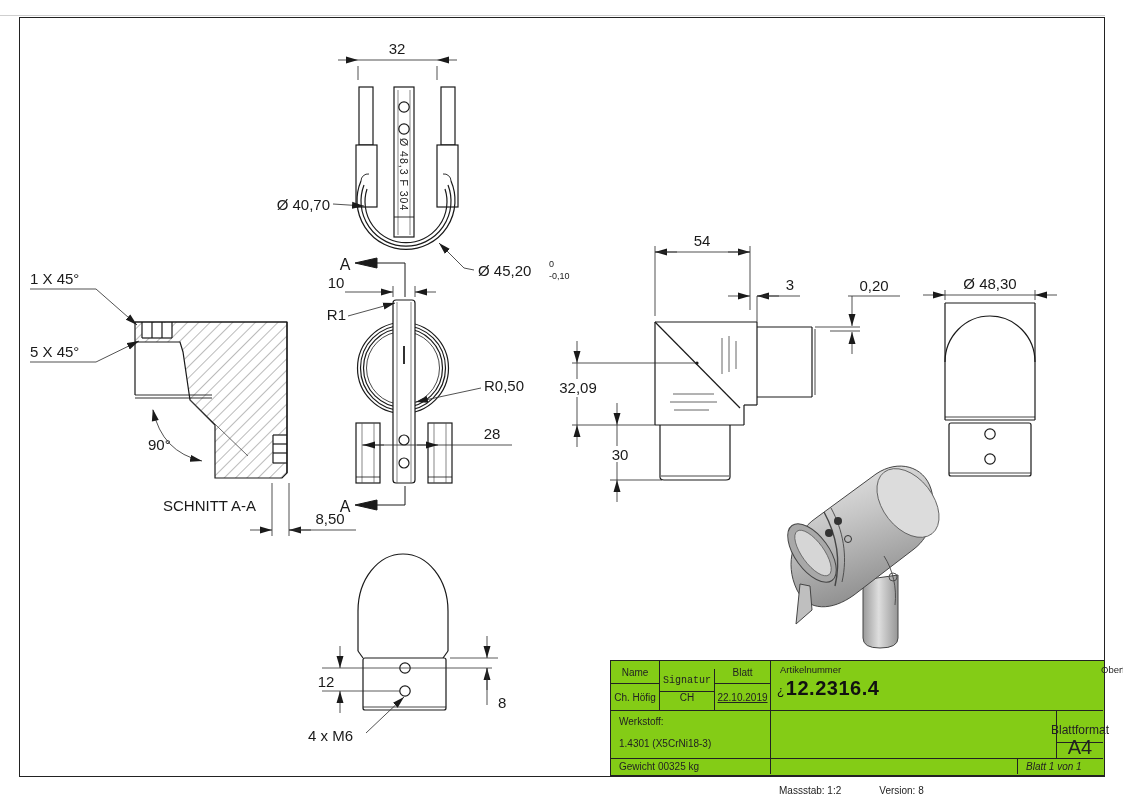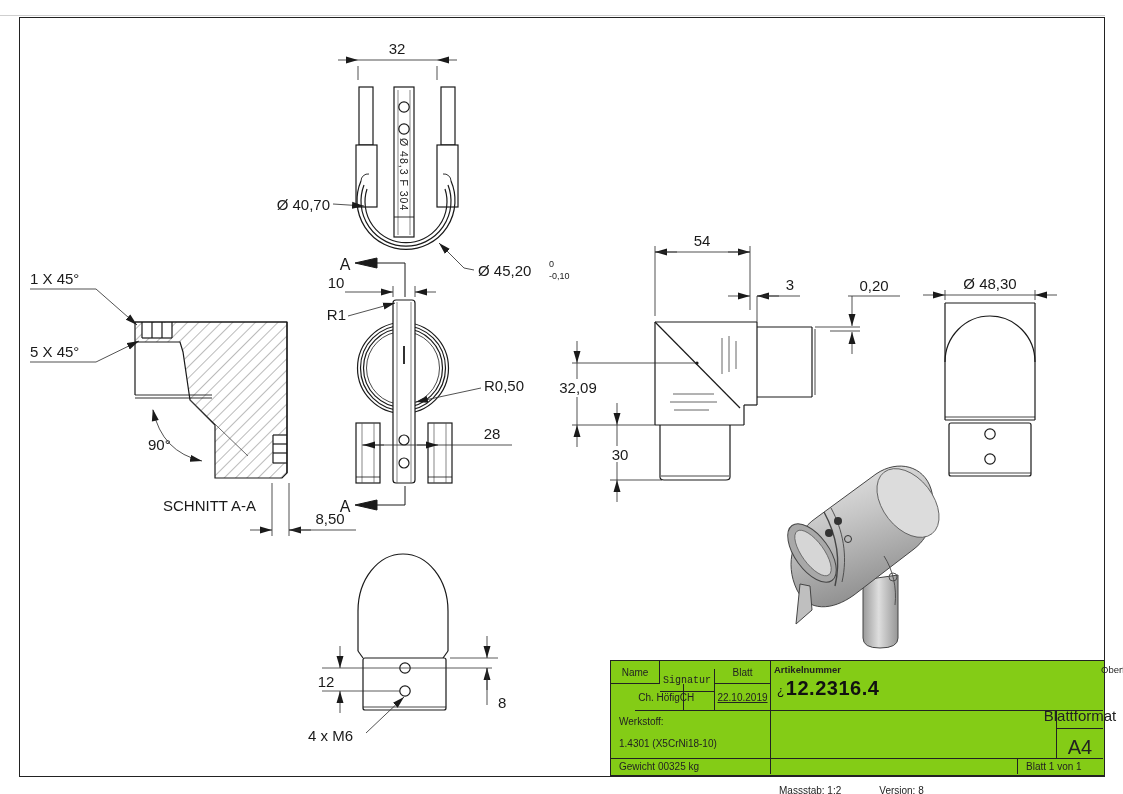--- a/index.html
+++ b/index.html
@@ -16,21 +16,21 @@
   .sec-letter{font-size:16px;}
   
   .tb{position:absolute;left:610px;top:660px;width:495px;height:116px;
       border:1.5px solid #222;box-sizing:border-box;background:#84cc16;font-size:10px;color:#222;}
   .cell{position:absolute;box-sizing:border-box;}
   .br{border-right:1px solid #222;} .bb{border-bottom:1px solid #222;}
   .cc{display:flex;align-items:center;justify-content:center;text-align:center;}
   .artnum{position:absolute;left:6px;top:16px;font-size:20px;font-weight:bold;color:#111;
           letter-spacing:0.5px;white-space:nowrap;}
   .artnum .pfx{font-size:12px;font-weight:normal;vertical-align:baseline;margin-right:1px;}
-  .small-label{position:absolute;left:3px;top:3px;font-size:9.5px;font-weight:bold;}
+  .small-label{position:absolute;left:9px;top:3px;font-size:9.5px;}
   .oberfl{position:absolute;left:330px;top:3px;font-size:9.5px;white-space:nowrap;}
   .werk-label{position:absolute;left:8px;top:5px;}
   .werk-val{position:absolute;left:8px;top:27px;}
   .pad-l{display:flex;align-items:center;padding-left:8px;}
   .a4{font-size:20px;}
   .mass span{margin-right:38px;margin-top:48px;}
 </style>
 </head>
 <body>
 
@@ -347,40 +347,40 @@
       <circle cx="829" cy="533" r="4" fill="#333"></circle>
       <circle cx="848" cy="539" r="3.5" fill="none" stroke="#333" stroke-width="1"></circle>
       <circle cx="893" cy="577" r="4" fill="none" stroke="#454545" stroke-width="0.9"></circle>
     </g>
   </svg>
 
   <div class="tb">
     <div class="cell cc br bb" style="left:0;top:0;width:49px;height:23px;">Name</div>
     <div class="cell cc br bb" style="left:49px;top:8px;width:55px;height:23px;font-family:Liberation Mono, monospace;">Signatur</div>
     <div class="cell cc br bb" style="left:104px;top:0;width:56px;height:23px;">Blatt</div>
-    <div class="cell cc br bb" style="left:0;top:23px;width:49px;height:27px;margin-left:24px;">Ch. Höfig</div>
+    <div class="cell cc br bb" style="left:0;top:23px;width:49px;height:27px;">Ch. Höfig</div>
     <div class="cell cc br bb" style="left:49px;top:23px;width:55px;height:27px;">CH</div>
     <div class="cell cc br bb" style="left:104px;top:23px;width:56px;height:27px;text-decoration:underline;">22.10.2019</div>
 
     <div class="cell bb" style="left:160px;top:0;width:332px;height:50px;">
       <span class="small-label">Artikelnummer</span>
       <span class="oberfl">Oberfläche:  Geschliffen Korn 240</span>
       <div class="artnum">
         <span class="pfx">¿</span><span>12.2316.4</span>
       </div>
     </div>
 
     <div class="cell br bb" style="left:0;top:50px;width:160px;height:48px;">
       <span class="werk-label">Werkstoff:</span>
-      <span class="werk-val">1.4301 (X5CrNi18-10)</span>
+      <span class="werk-val">1.4301 (X5CrNi18-3)</span>
     </div>
     <div class="cell br bb" style="left:160px;top:50px;width:286px;height:48px;"></div>
-    <div class="cell cc bb" style="left:446px;top:42px;width:46px;height:26px;font-size:15px;">Blattformat</div>
+    <div class="cell cc bb" style="left:446px;top:56px;width:46px;height:26px;font-size:12px;">Blattformat</div>
     <div class="cell cc bb a4" style="left:446px;top:76px;width:46px;height:22px;">A4</div>
 
     <div class="cell br pad-l" style="left:0;top:98px;width:160px;height:15px;">Gewicht 00325 kg</div>
     <div class="cell br pad-l mass" style="left:160px;top:98px;width:247px;height:15px;">
       <span>Massstab: 1:2</span>
       <span>Version: 8</span>
     </div>
-    <div class="cell pad-l" style="left:407px;top:98px;width:85px;height:15px;">Blatt 1 von 1</div>
+    <div class="cell pad-l" style="left:407px;top:98px;width:85px;height:15px;font-style:italic;">Blatt 1 von 1</div>
   </div>
 </div>
 
 </body></html>

